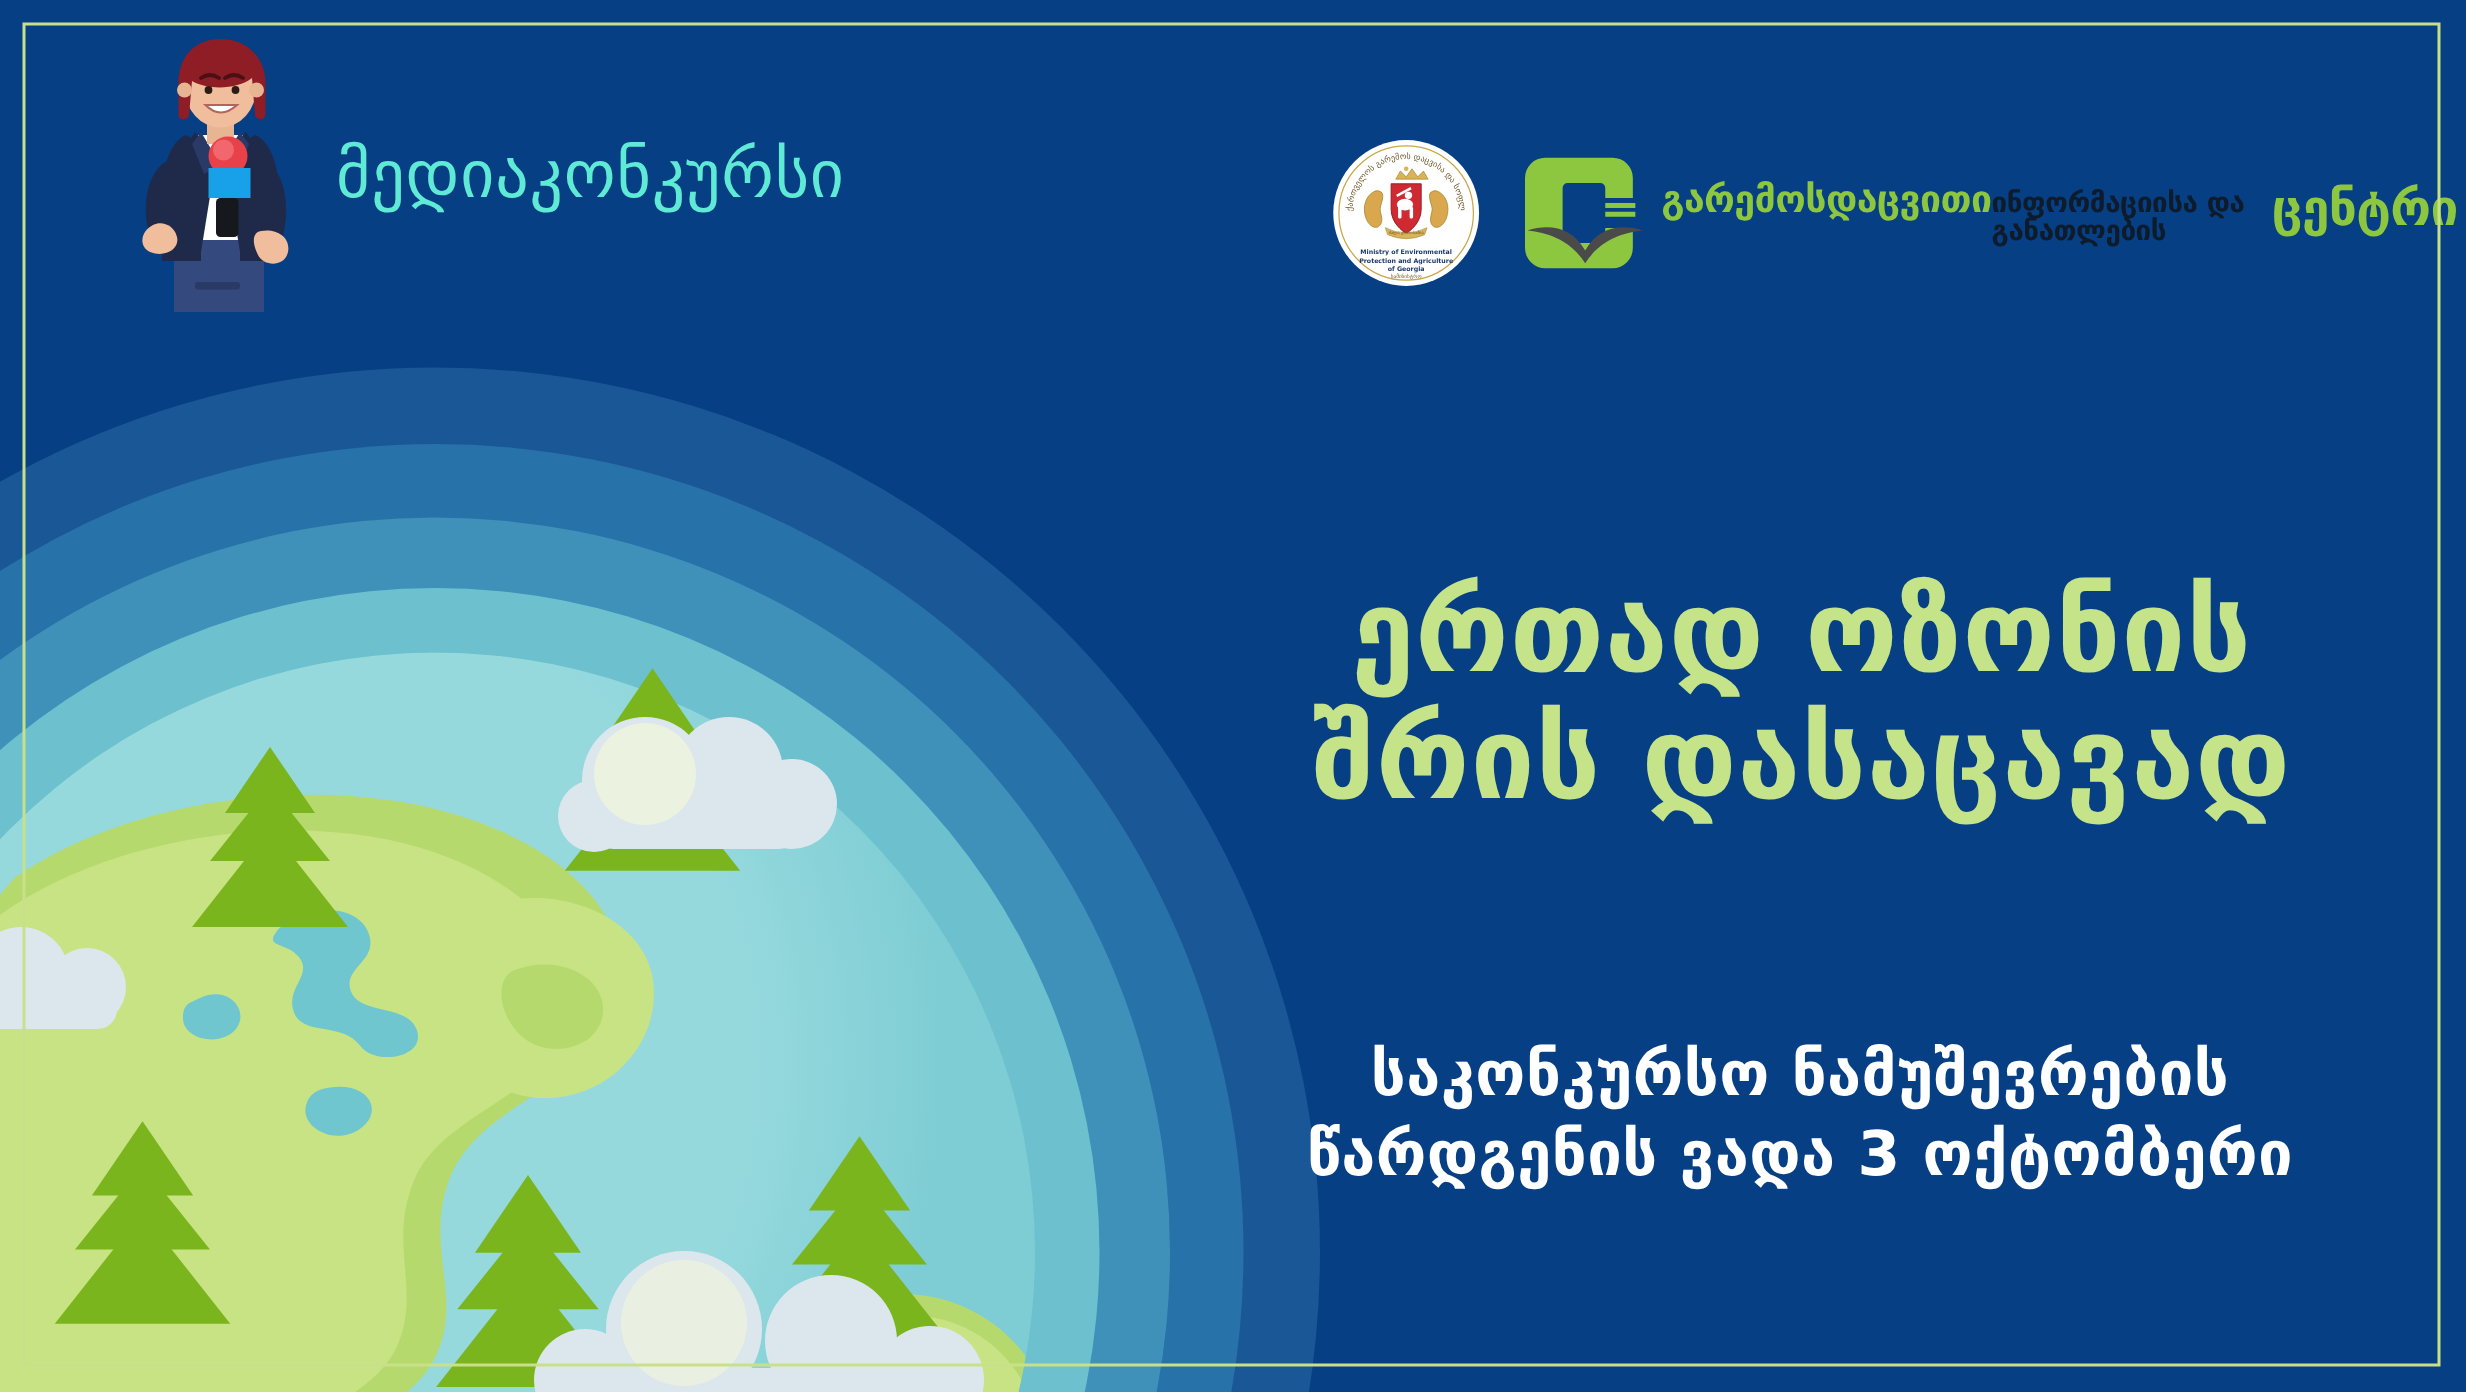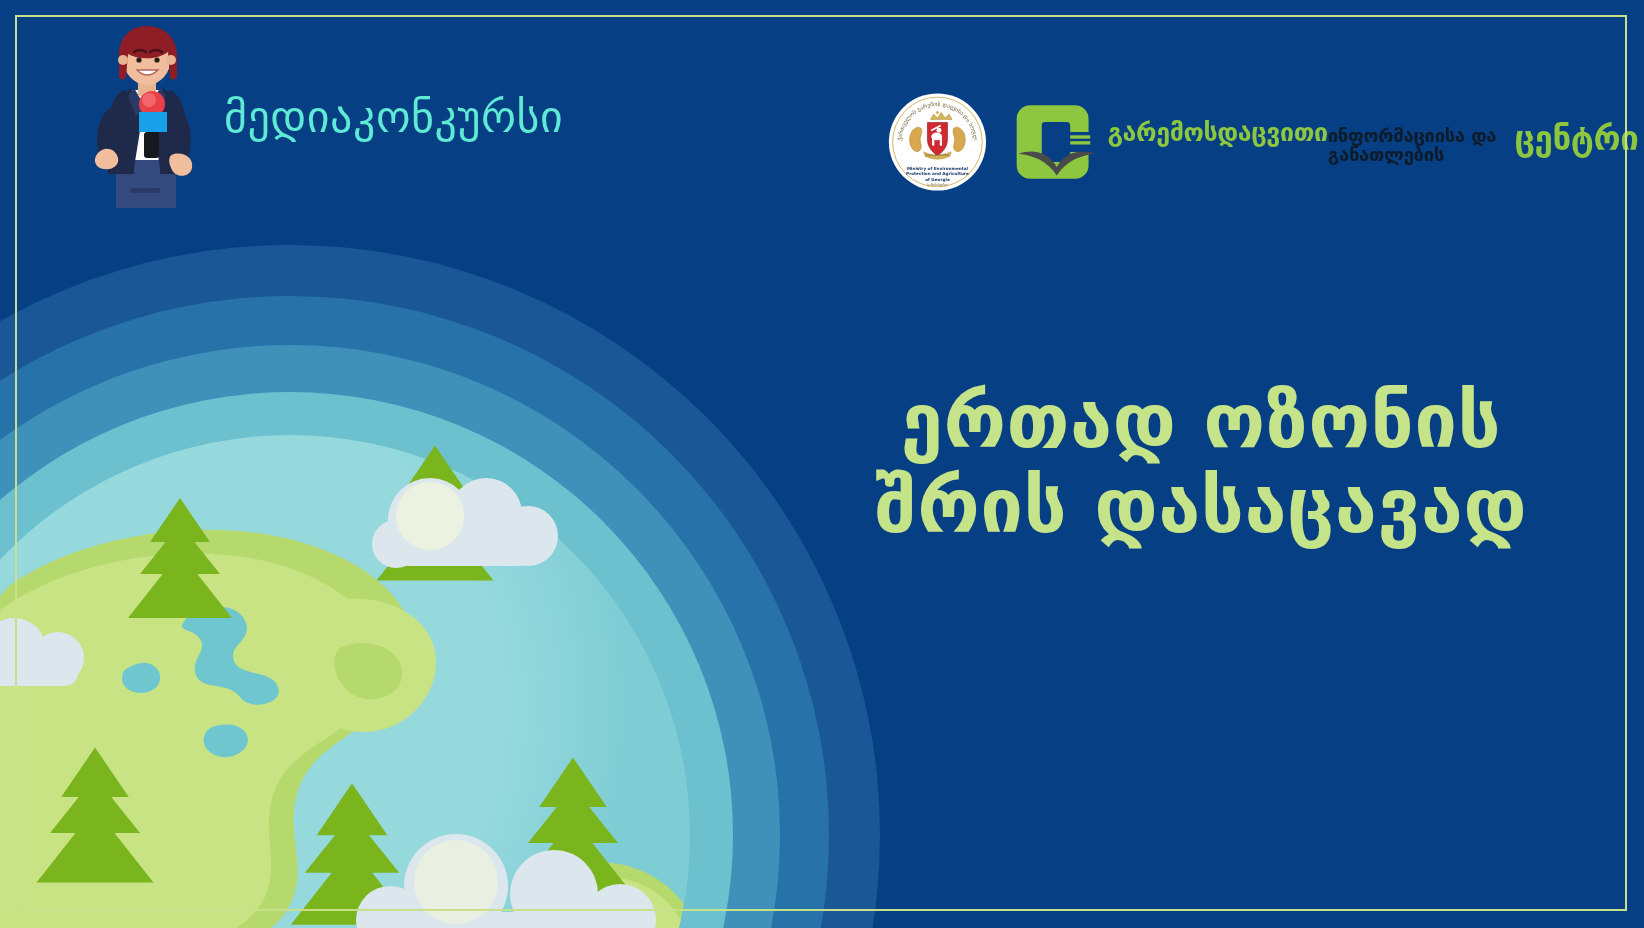--- a/index.html
+++ b/index.html
@@ -400,15 +400,19 @@
       <text x="21" y="144" font-size="30" fill="#ffffff" text-anchor="middle" font-family="DejaVu Sans, sans-serif">D</text>
       <text x="65" y="144" font-size="30" fill="#ffffff" text-anchor="middle" font-family="DejaVu Sans, sans-serif">P</text>
     </svg>
   </div>
 
   <div class="message">
     <div class="msg-line">ერთად ოზონის</div>
     <div class="msg-line">შრის დასაცავად</div>
   </div>
 
+  <div class="deadline">
+    <div class="dl-line">საკონკურსო ნამუშევრების</div>
+    <div class="dl-line">წარდგენის ვადა 3 ოქტომბერი</div>
+  </div>
 
   <div class="frame"></div>
 </div>
 
 </body></html>

